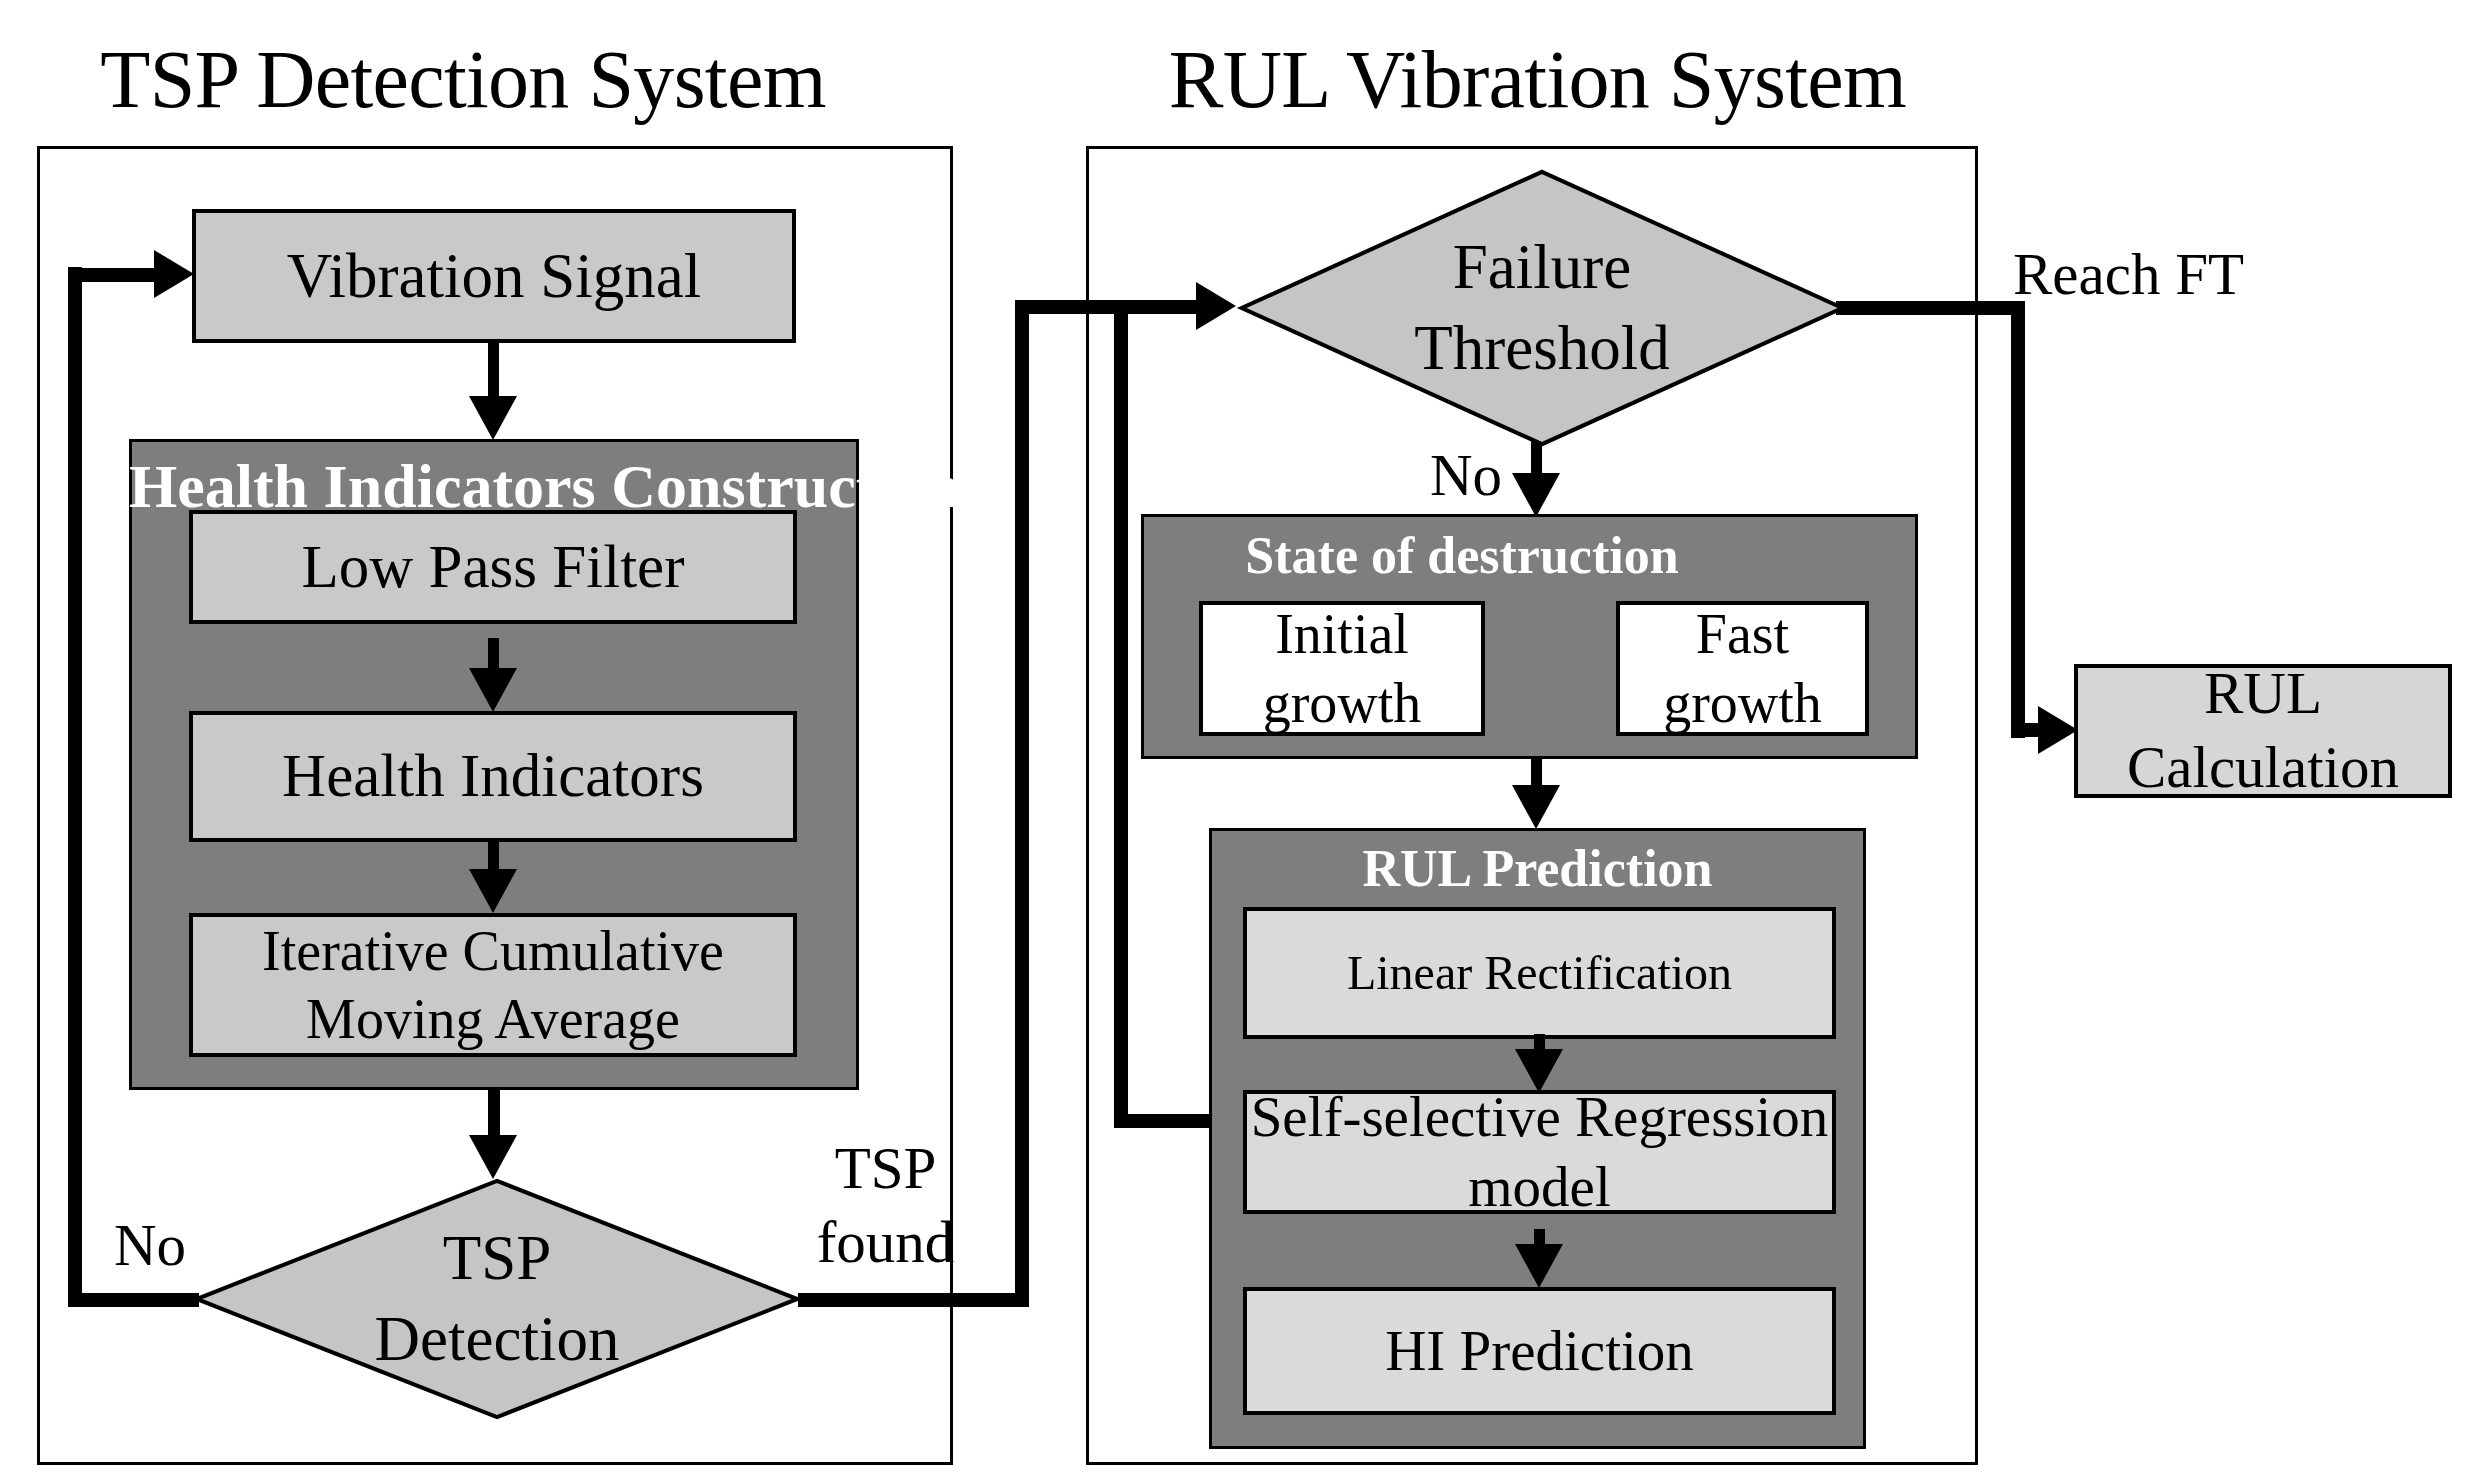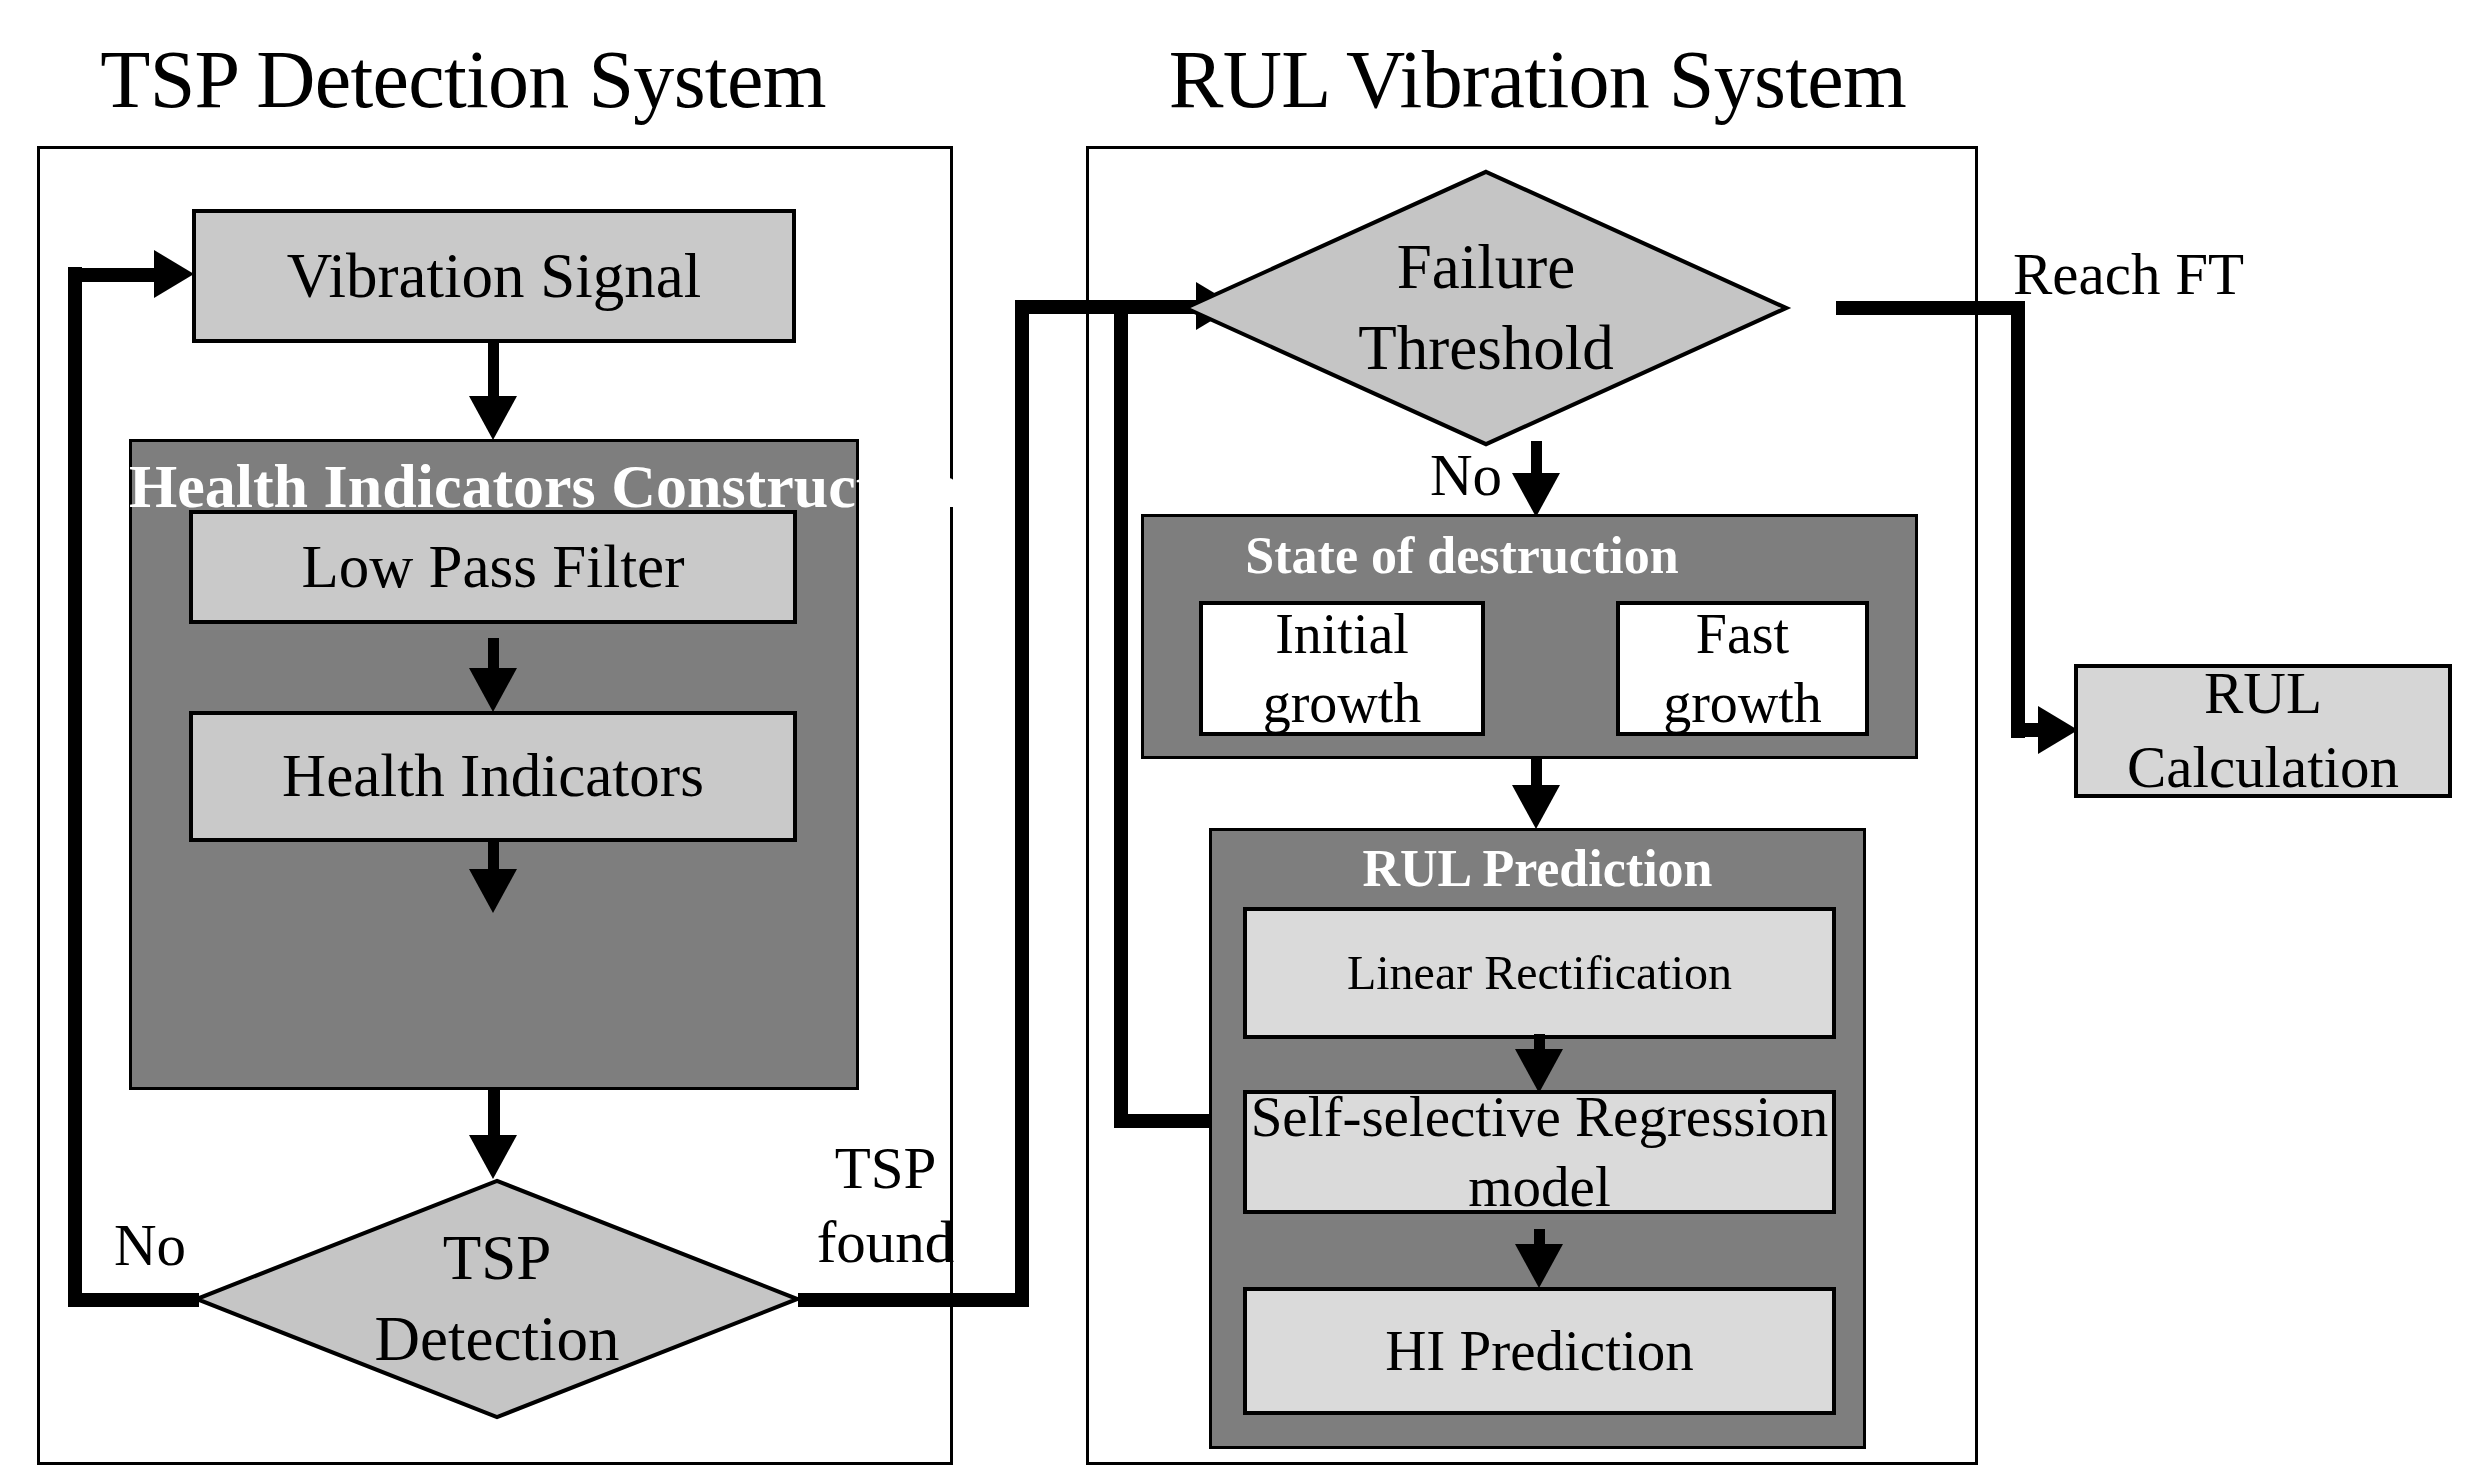--- a/index.html
+++ b/index.html
@@ -87,39 +87,45 @@
   <div class="line" style="left:488px;top:638px;width:11px;height:33px;"></div>
   <div class="head-down" style="left:469px;top:668px;"></div>
 
   <div class="box fill-light" style="left:189px;top:711px;width:608px;height:131px;font-size:61px;">
     <span>Health Indicators</span>
   </div>
 
   <div class="line" style="left:488px;top:839px;width:11px;height:33px;"></div>
   <div class="head-down" style="left:469px;top:869px;"></div>
 
+  <div class="box fill-light two-line" style="left:189px;top:913px;width:608px;height:144px;font-size:56px;">
+    <div>
+      <span>Iterative Cumulative</span>
+      <span>Moving Average</span>
+    </div>
+  </div>
 
   <div class="diamond" style="left:194px;top:1178px;width:606px;height:242px;">
     <svg viewBox="0 0 890 355">
       <polygon points="445,4 886,177.5 445,351 4,177.5" style="fill:var(--diamond-fill,#c5c5c5);stroke:var(--line-color,#000);stroke-width:6;"></polygon>
     </svg>
     <div class="dtext" style="font-size:63px;">
       <span>TSP</span>
       <span>Detection</span>
     </div>
   </div>
 
   <div class="label" style="left:114px;top:1211px;font-size:59px;">No</div>
 
   <div class="label two-line" style="left:804px;top:1132px;width:163px;text-align:center;font-size:59px;line-height:1.25;">
     <span>TSP</span>
     <span>found</span>
   </div>
 
-  <div class="diamond" style="left:1183px;top:169px;width:606px;height:278px;text-decoration:underline;">
+  <div class="diamond" style="left:1239px;top:169px;width:606px;height:278px;text-decoration:underline;">
     <svg viewBox="0 0 890 408">
       <polygon points="445,4 886,204 445,404 4,204" style="fill:var(--diamond-fill,#c5c5c5);stroke:var(--line-color,#000);stroke-width:6;"></polygon>
     </svg>
     <div class="dtext" style="font-size:63px;">
       <span>Failure</span>
       <span>Threshold</span>
     </div>
   </div>
 
   <div class="label" style="left:2013px;top:240px;font-size:59px;">Reach FT</div>

